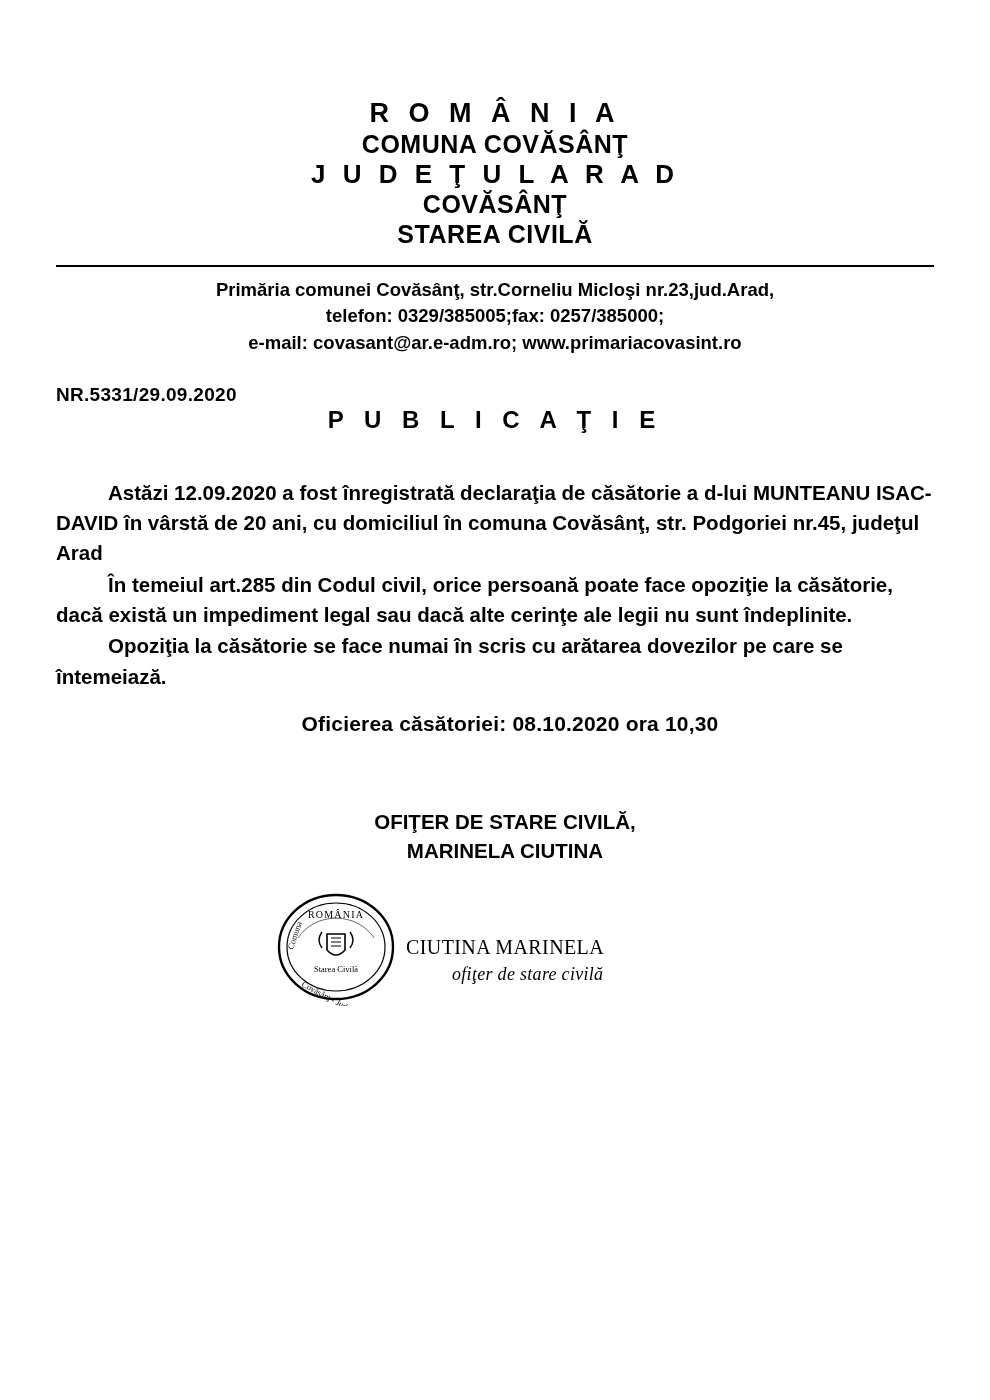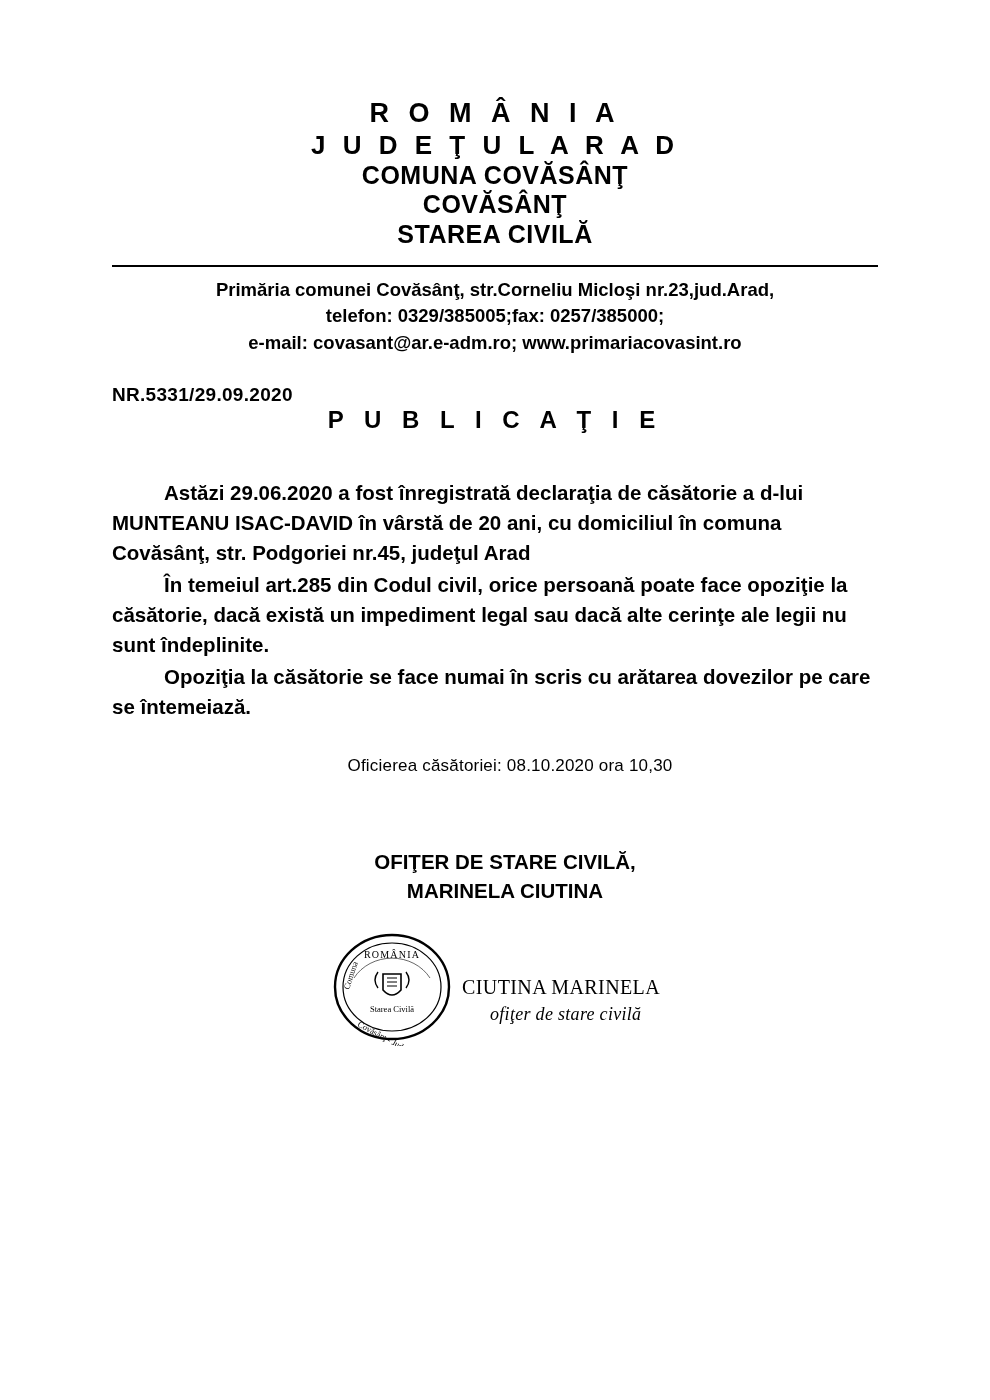--- a/index.html
+++ b/index.html
@@ -13,21 +13,21 @@
     font-family: "Liberation Sans", sans-serif;
     color: #000000;
     position: relative;
     overflow: hidden;
   }
   .page {
     position: relative;
     width: 990px;
     height: 1044px;
     box-sizing: border-box;
-    padding: 0 112px;
+    padding: 0 56px;
   }
   .header-block {
     text-align: center;
     padding-top: 98px;
   }
   .hdr-line {
     font-weight: bold;
     line-height: 1.18;
   }
   .hdr-romania {
@@ -78,24 +78,24 @@
     font-size: 20.5px;
     font-weight: bold;
     line-height: 1.48;
     text-align: left;
   }
   .para {
     margin: 0 0 1px 0;
     text-indent: 52px;
   }
   .oficierea {
-    margin-top: 34px;
+    margin-top: 20px;
     text-align: center;
-    font-size: 17px;
-    font-weight: normal;
+    font-size: 21px;
+    font-weight: bold;
     letter-spacing: 0.2px;
     padding-left: 30px;
   }
   .signature-block {
     margin-top: 72px;
     text-align: center;
     font-size: 20.5px;
     font-weight: bold;
     line-height: 1.4;
     padding-left: 20px;
@@ -116,56 +116,56 @@
     position: absolute;
     left: 350px;
     top: 52px;
     font-family: "Liberation Serif", serif;
     font-size: 20px;
     letter-spacing: 0.4px;
     white-space: nowrap;
   }
   .sign-role {
     position: absolute;
-    left: 378px;
+    left: 396px;
     top: 80px;
     font-family: "Liberation Serif", serif;
     font-style: italic;
     font-size: 18px;
     letter-spacing: 0.3px;
     white-space: nowrap;
   }
 </style>
 </head>
 <body>
 
 <div class="page">
 
   <div class="header-block">
     <div class="hdr-line hdr-romania">R O M Â N I A</div>
+    <div class="hdr-line hdr-comuna">COMUNA COVĂSÂNŢ</div>
     <div class="hdr-line hdr-judet">J U D E Ţ U L   A R A D</div>
-    <div class="hdr-line hdr-comuna">COMUNA COVĂSÂNŢ</div>
     <div class="hdr-line hdr-primaria">COVĂSÂNŢ</div>
     <div class="hdr-line hdr-starea">STAREA CIVILĂ</div>
   </div>
 
   <hr class="rule">
 
   <div class="contact">
     <div>Primăria comunei Covăsânţ, str.Corneliu Micloşi nr.23,jud.Arad,</div>
     <div>telefon: 0329/385005;fax: 0257/385000;</div>
     <div>e-mail: covasant@ar.e-adm.ro; www.primariacovasint.ro</div>
   </div>
 
   <div class="nr">NR.5331/29.09.2020</div>
 
   <div class="publicatie">P U B L I C A Ţ I E</div>
 
   <div class="body-text">
-    <p class="para">Astăzi 29.06.2020  a fost înregistrată declaraţia de căsătorie a d-lui MUNTEANU ISAC-DAVID în vârstă de 20 ani, cu domiciliul în comuna Covăsânţ, str. Podgoriei nr.45, judeţul Arad</p>
+    <p class="para">Astăzi 12.09.2020  a fost înregistrată declaraţia de căsătorie a d-lui MUNTEANU ISAC-DAVID în vârstă de 20 ani, cu domiciliul în comuna Covăsânţ, str. Podgoriei nr.45, judeţul Arad</p>
     <p class="para">În temeiul art.285 din Codul civil, orice persoană poate face opoziţie la căsătorie, dacă există un impediment legal sau dacă alte cerinţe ale legii nu sunt îndeplinite.</p>
     <p class="para">Opoziţia la căsătorie se face numai în scris cu arătarea dovezilor pe care se întemeiază.</p>
   </div>
 
   <div class="oficierea">Oficierea căsătoriei: 08.10.2020 ora 10,30</div>
 
   <div class="signature-block">
     <div>OFIŢER DE STARE CIVILĂ,</div>
     <div>MARINELA CIUTINA</div>
   </div>

